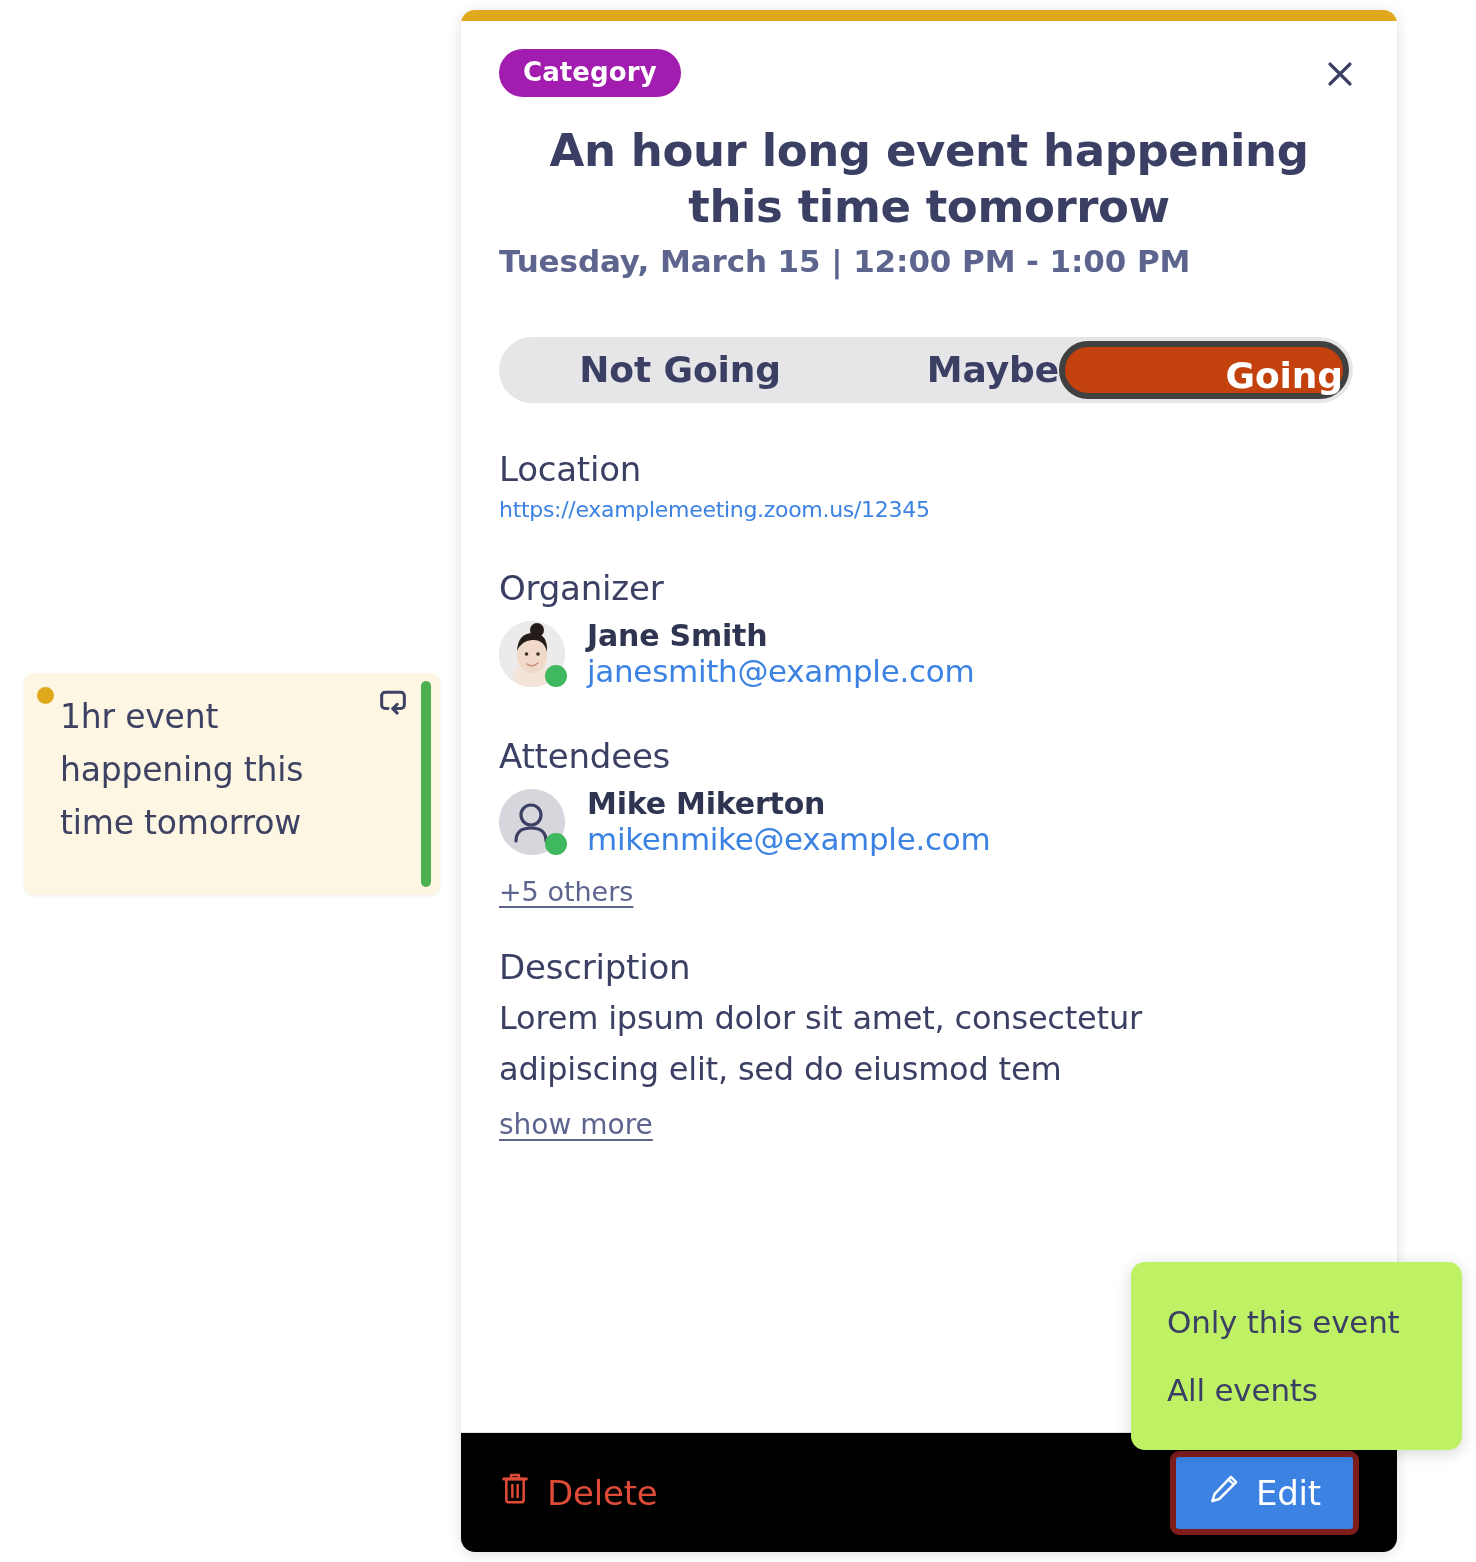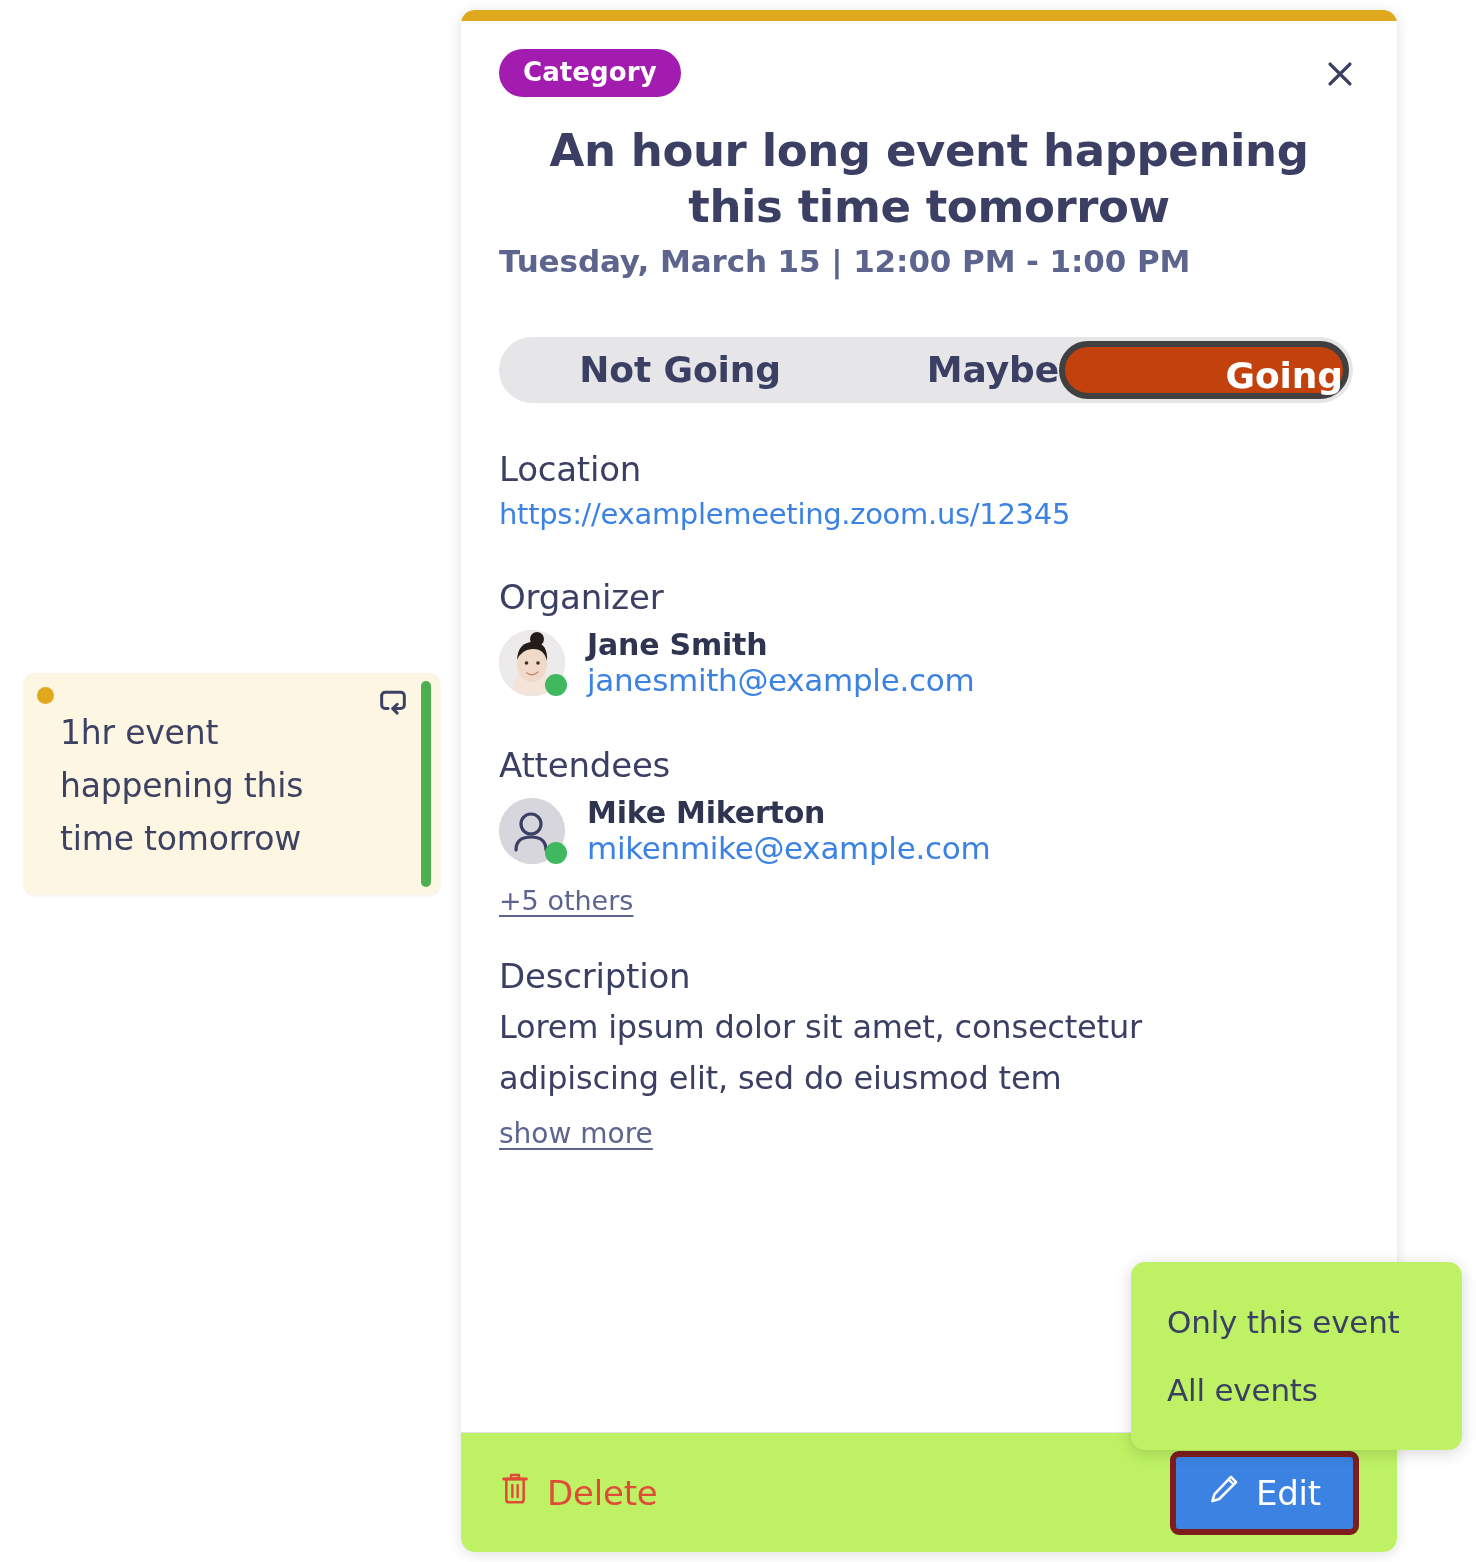--- a/index.html
+++ b/index.html
@@ -32,21 +32,21 @@
     left: 13px;
     top: 14px;
     width: 17px;
     height: 17px;
     border-radius: 50%;
     background: #e0a81c;
   }
   .chip-title {
     position: absolute;
     left: 36px;
-    top: 33px;
+    top: 17px;
     width: 300px;
     font-size: 33px;
     line-height: 53px;
     color: #3d4263;
     font-family: "DejaVu Sans", "Liberation Sans", sans-serif;
     letter-spacing: -0.2px;
   }
   .chip-repeat {
     position: absolute;
     right: 30px;
@@ -173,21 +173,21 @@
   }
   .section.tight { margin-top: 40px; }
   .section-label {
     font-size: 34px;
     color: #3a3f63;
     letter-spacing: -0.2px;
   }
   .link-blue {
     display: block;
     margin-top: 8px;
-    font-size: 29px;
+    font-size: 22px;
     color: #3b82e3;
     letter-spacing: -0.3px;
     cursor: pointer;
     text-decoration: none;
   }
 
   .person-row {
     display: flex;
     align-items: center;
     margin-top: 10px;
@@ -259,21 +259,21 @@
     color: #5d658f;
     text-decoration: underline;
     text-underline-offset: 5px;
     cursor: pointer;
   }
 
   
   .card-footer {
     flex: 0 0 auto;
     height: 120px;
-    background: #bef264;
+    background: #000000;
     border-top: 1px solid #e3e3e6;
     display: flex;
     align-items: center;
     justify-content: space-between;
     padding: 0 38px;
     box-sizing: border-box;
   }
   .delete-btn {
     display: flex;
     align-items: center;

